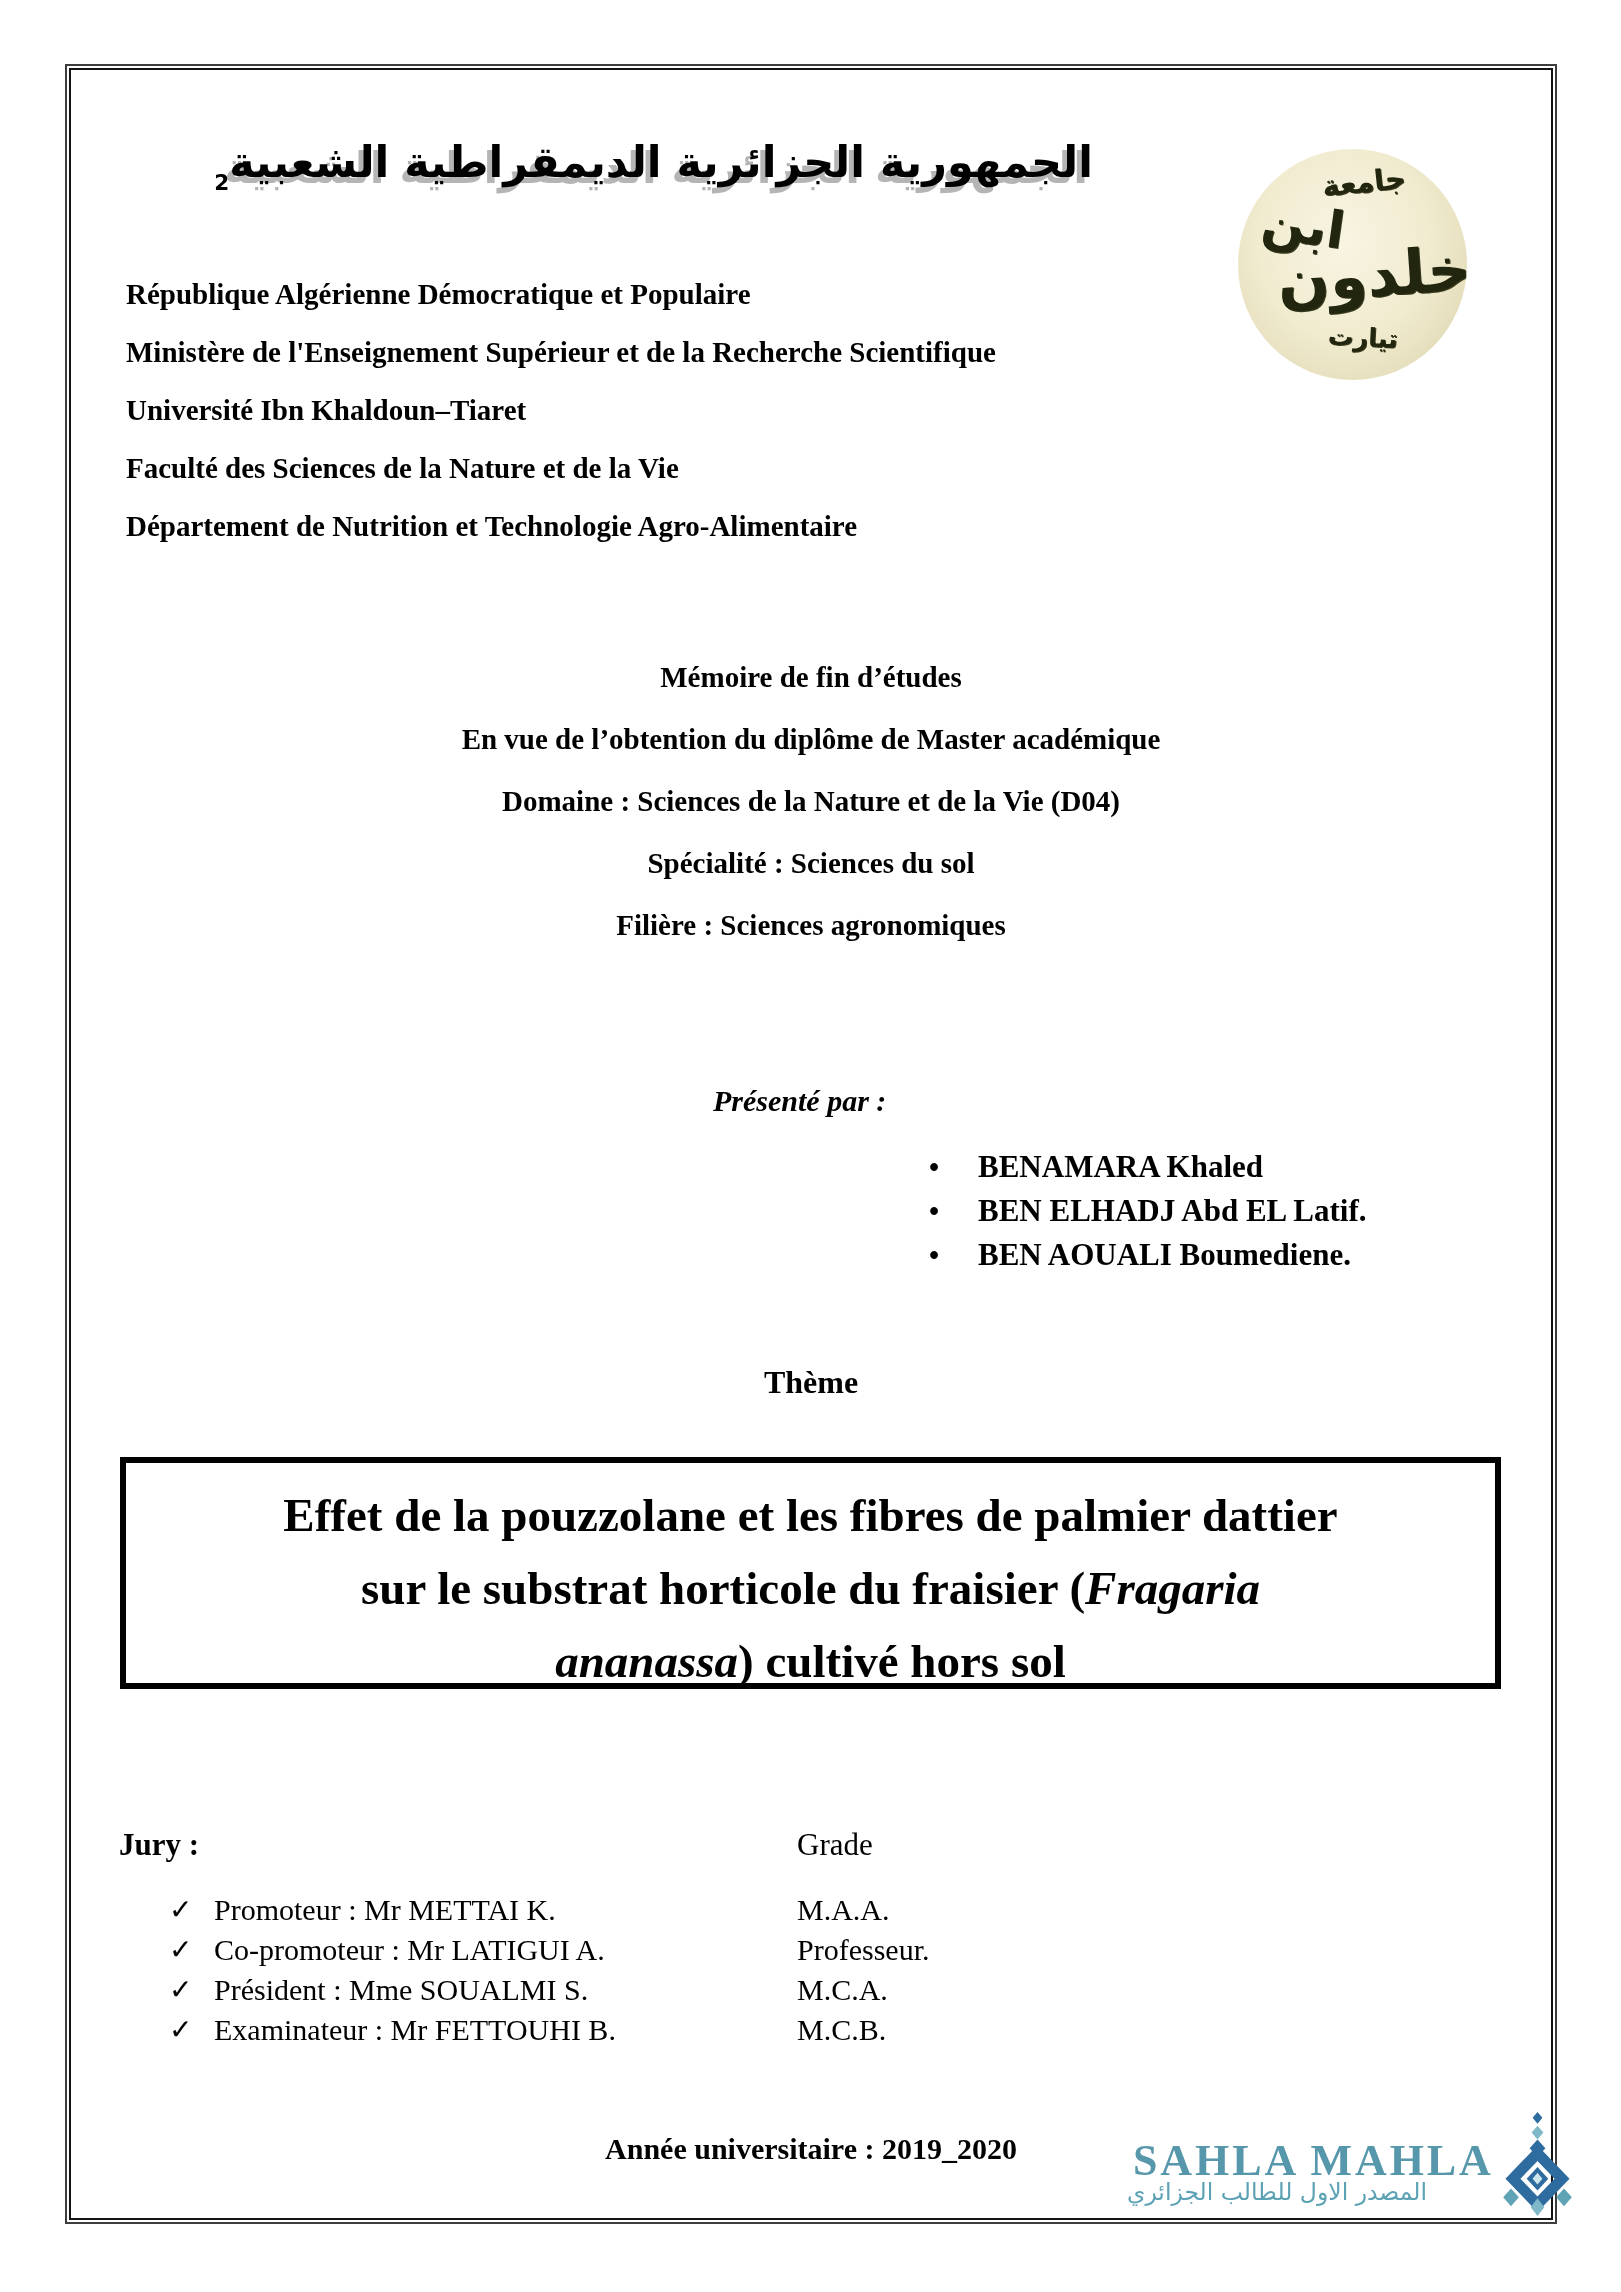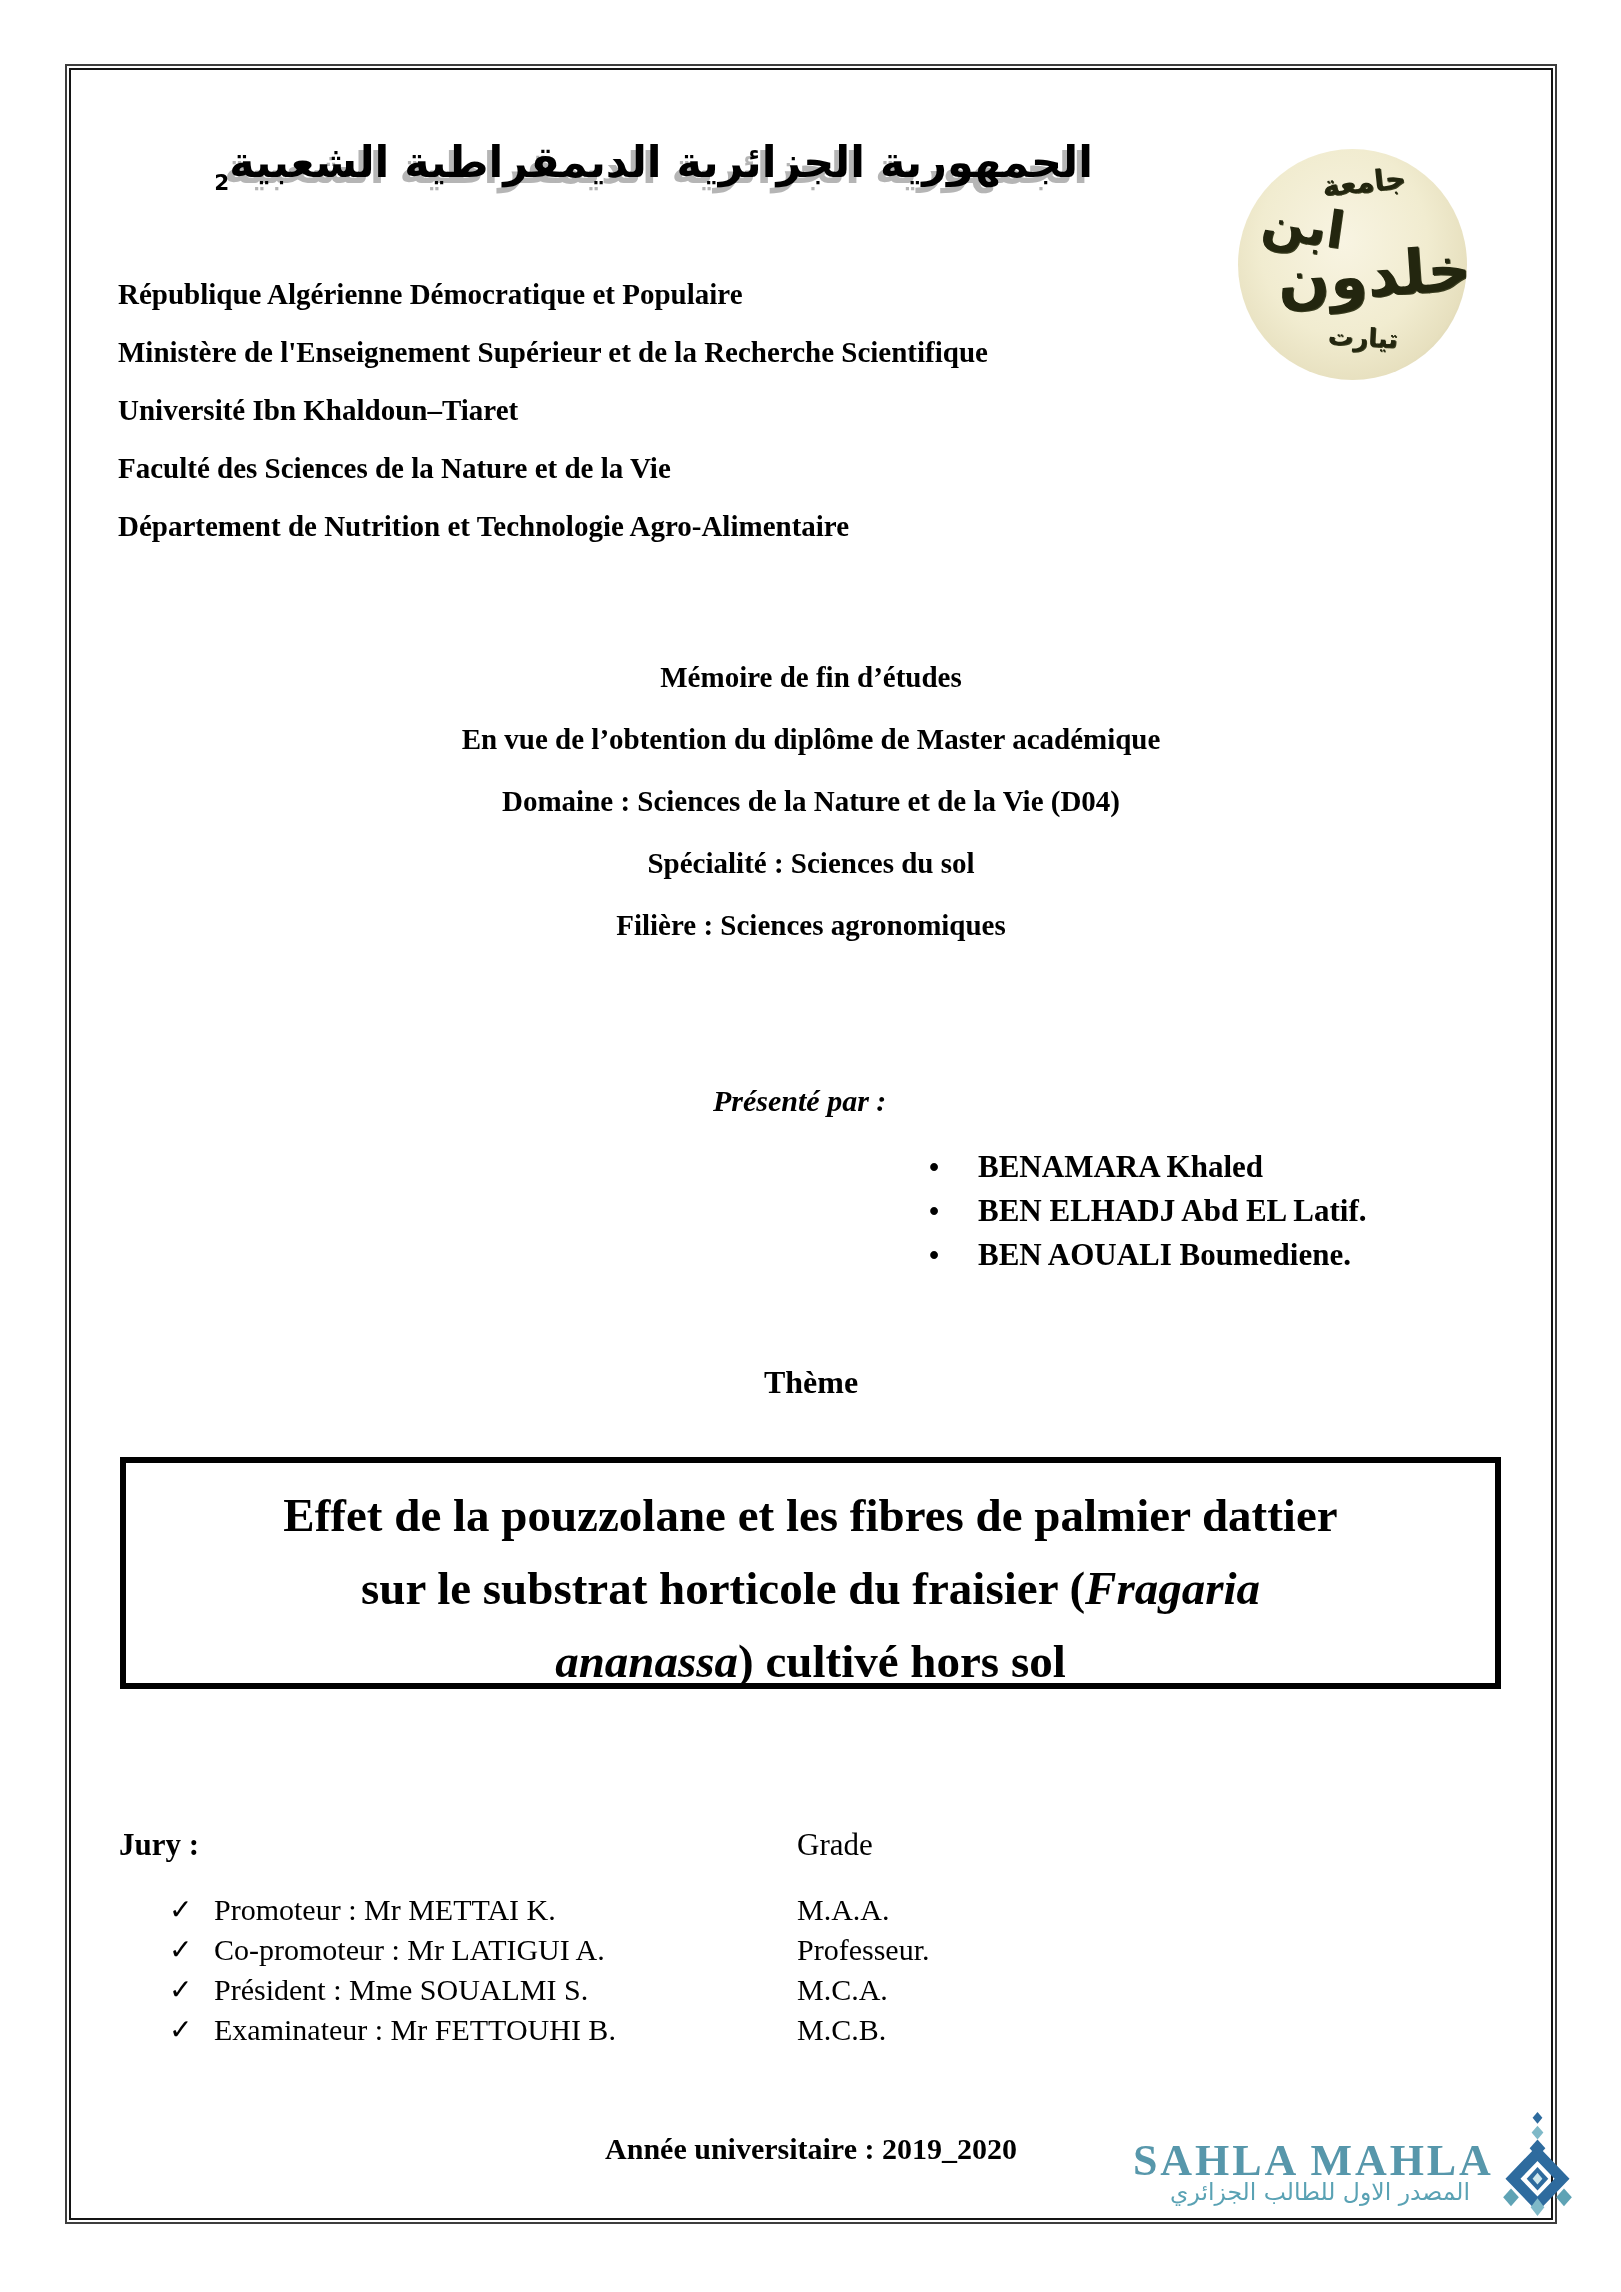--- a/index.html
+++ b/index.html
@@ -72,21 +72,21 @@
   .sw3 { top: 90px;  left: 39px; font-size: 61px; transform: rotate(-4deg); letter-spacing: -2px; }
   .sw4 { top: 173px; left: 90px; font-size: 25.5px; transform: rotate(3deg); }
 
   
   .ministry {
     position: absolute;
     left: 118px; top: 265px;
     font-size: 29px;
     font-weight: bold;
   }
-  .ministry .m-line { height: 58px; line-height: 58px; white-space: nowrap; }
+  .ministry .m-line { height: 58px; line-height: 58px; white-space: nowrap; margin-left: 8px; }
 
   
   .degree {
     position: absolute;
     left: 73px; top: 646px; width: 1476px;
     text-align: center;
     font-size: 29px;
     font-weight: bold;
   }
   .degree .d-line { height: 62px; line-height: 62px; white-space: nowrap; }
@@ -176,21 +176,21 @@
     font-size: 44px;
     font-weight: bold;
     letter-spacing: 2.9px;
     color: #5797ab;
     white-space: nowrap;
     z-index: 3;
   }
   .wm-tagline {
     position: absolute;
     left: 1127px; top: 2178px; width: 343px;
-    text-align: right;
+    text-align: left;
     direction: rtl;
     font-family: "DejaVu Sans", sans-serif;
     font-size: 23.5px;
     color: #5aa2b4;
     white-space: nowrap;
     z-index: 3;
   }
   .wm-icon {
     position: absolute;
     left: 1501px; top: 2110px;

